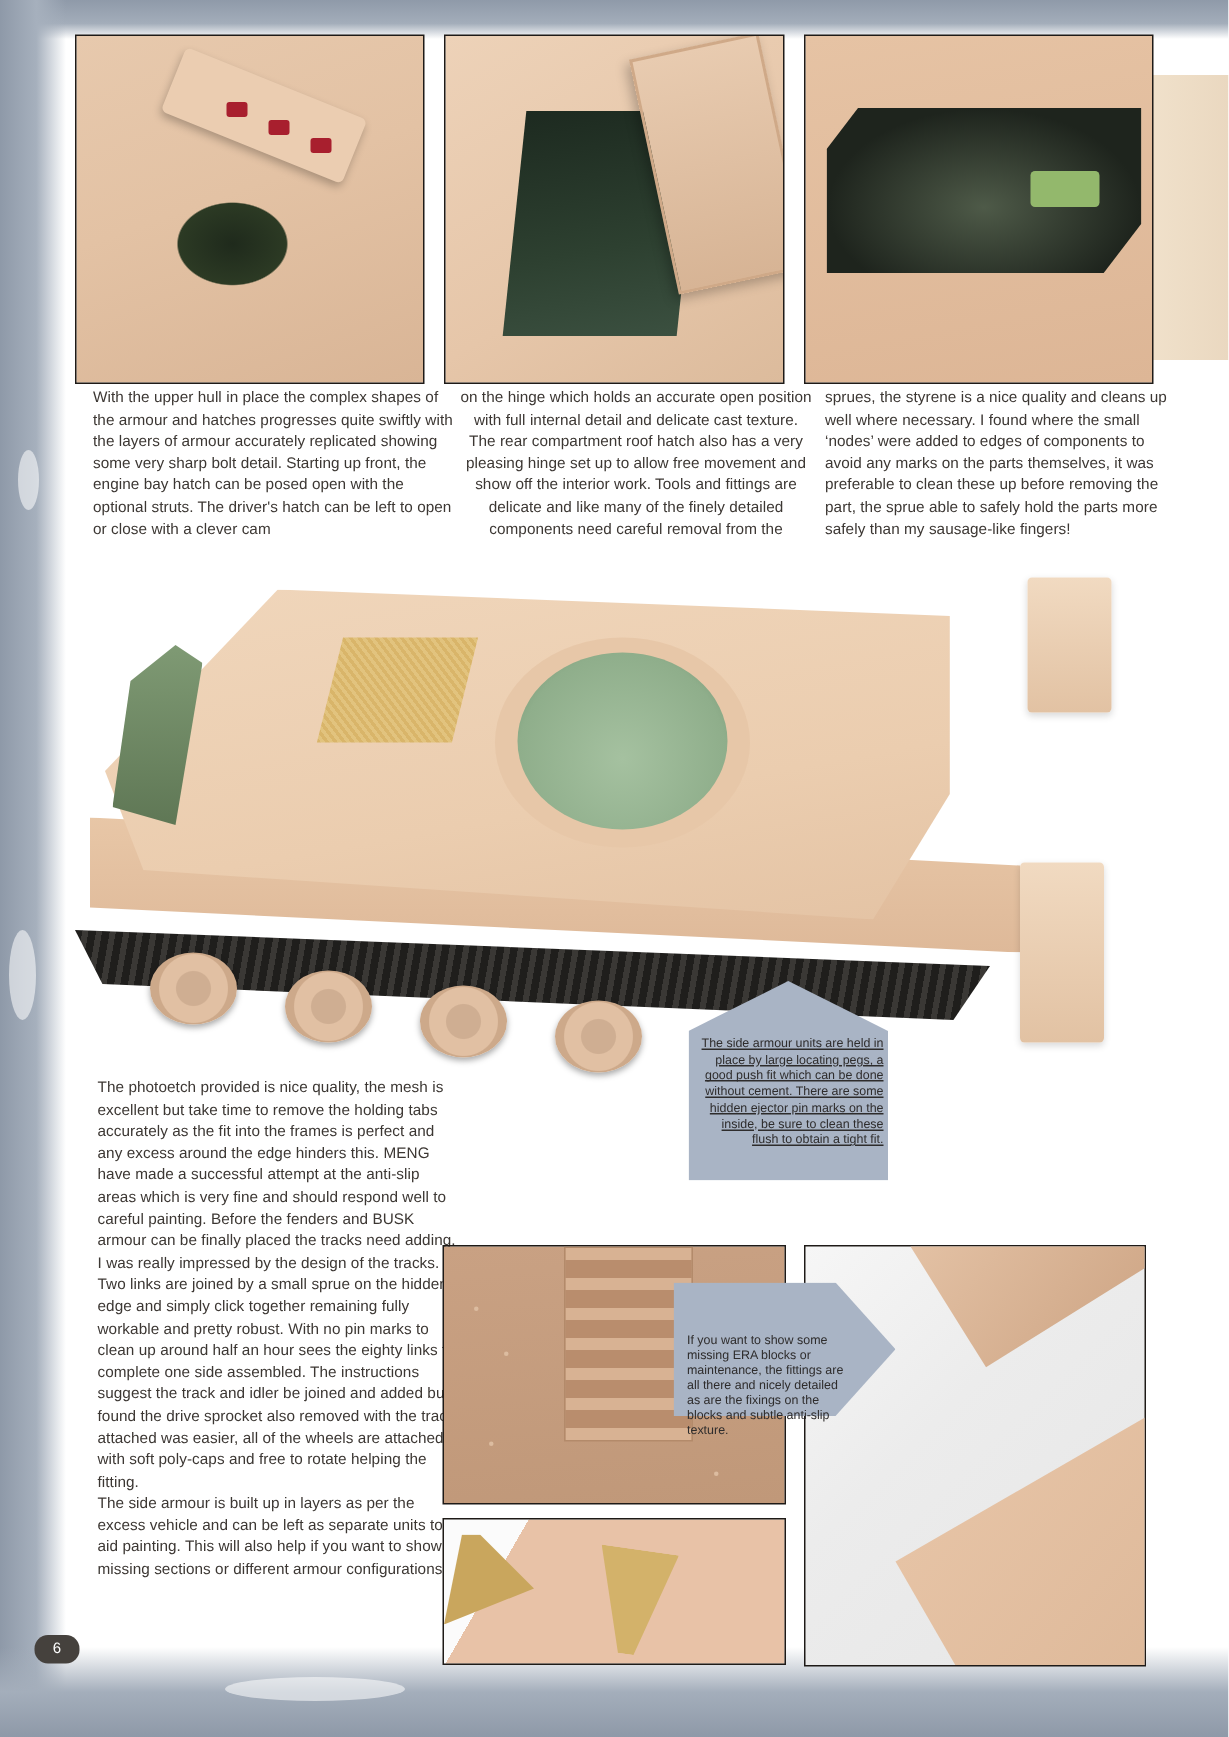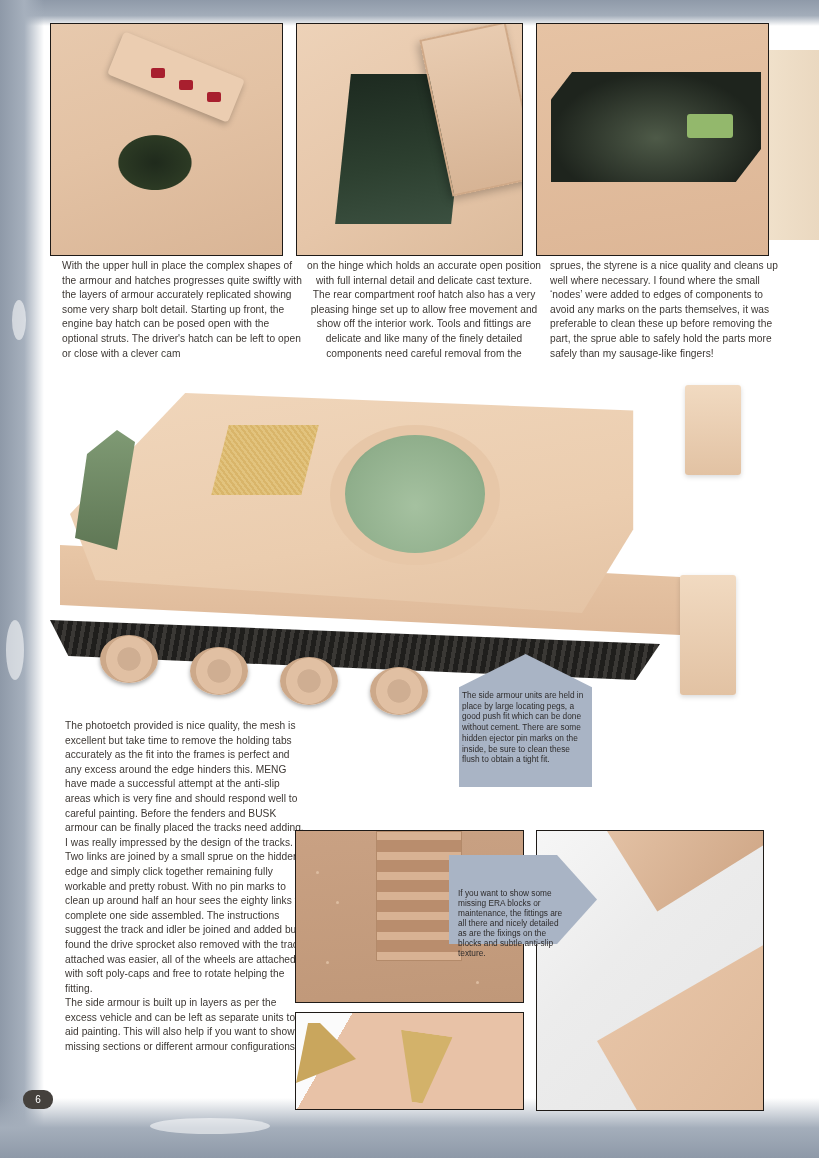--- a/index.html
+++ b/index.html
@@ -99,21 +99,21 @@
       background: linear-gradient(180deg,#f1dac1,#e2c2a3); border-radius: 3px; box-shadow: 0 2px 5px rgba(0,0,0,.15); }
 
     
     .callout-up {
       position: absolute; left: 459px; top: 654px; width: 133px; height: 133px;
       background: #a9b4c5;
       clip-path: polygon(50% 0, 100% 25%, 100% 100%, 0 100%, 0 25%);
     }
     .callout-up-text {
       position: absolute; left: 462px; top: 690px; width: 127px;
-      font-size: 8.3px; line-height: 10.7px; text-align: left; color: #2e2c2c;
+      font-size: 8.3px; line-height: 10.7px; text-align: right; color: #2e2c2c; text-decoration: underline;
     }
     .callout-right {
       position: absolute; left: 449px; top: 855px; width: 148px; height: 89px;
       background: #a9b4c5;
       clip-path: polygon(0 0, 73% 0, 100% 50%, 73% 100%, 0 100%);
     }
     .callout-right-text {
       position: absolute; left: 458px; top: 858px; width: 110px;
       font-size: 8.3px; line-height: 10px; color: #2e2c2c; margin-top: 30px;
     }

